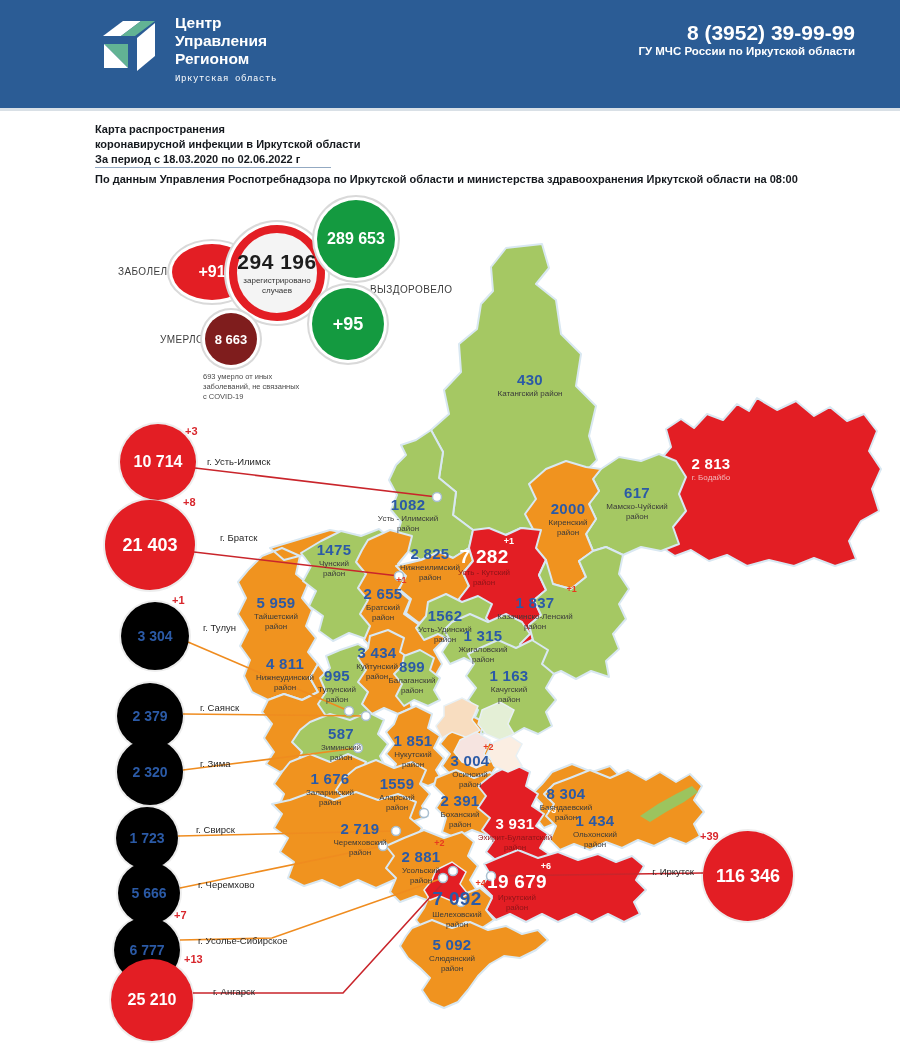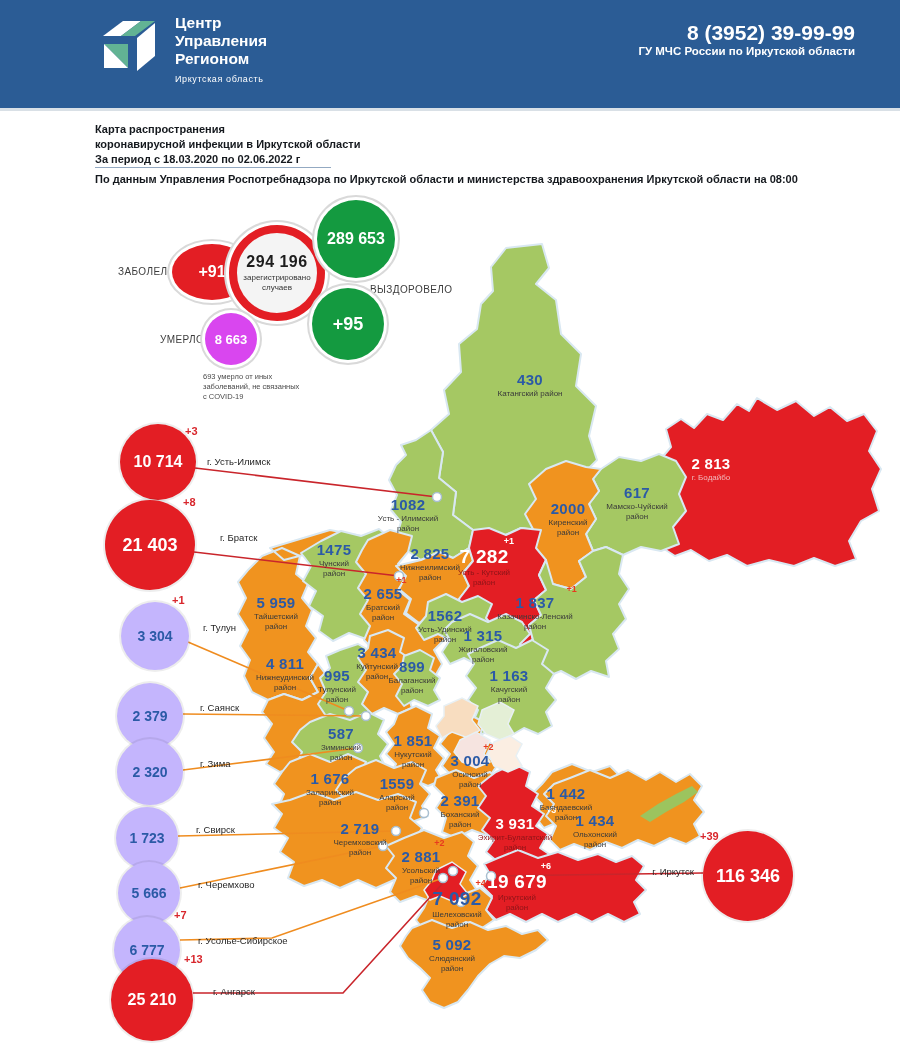--- a/index.html
+++ b/index.html
@@ -5,55 +5,55 @@
   html,body{margin:0;padding:0;background:#fff;}
   .page{position:relative;width:900px;height:1048px;background:#fff;overflow:hidden;
         font-family:"Liberation Sans",sans-serif;}
   
   .header{position:absolute;left:0;top:0;width:900px;height:108px;background:#2b5c95;}
   .header:after{content:"";position:absolute;left:0;bottom:-3px;width:100%;height:3px;background:#d9e0e6;}
   .logo{position:absolute;left:95px;top:14px;display:flex;align-items:flex-start;}
   .logo svg{display:block;}
   .logo-text{margin-left:16px;color:#fff;}
   .logo-line{font-weight:bold;font-size:15.5px;line-height:1.15;}
-  .logo-sub{font-size:9px;margin-top:7px;letter-spacing:.6px;}
+  .logo-sub{font-size:9px;margin-top:7px;letter-spacing:.6px;font-family:Liberation Mono, monospace;}
   .contact{position:absolute;right:45px;top:16px;text-align:right;color:#fff;}
   .contact-l1{font-weight:bold;font-size:16px;}
   .contact-l2{font-weight:bold;font-size:21px;margin-top:5px;}
   .contact-l3{font-weight:bold;font-size:11.5px;}
   
   .title{position:absolute;left:95px;top:122px;font-size:11px;font-weight:bold;color:#15191e;line-height:1.35;}
   .title-rule{position:absolute;left:95px;top:167px;width:236px;height:1px;background:#93a9c2;}
   .source{position:absolute;left:95px;top:173px;width:760px;font-size:11px;font-weight:bold;color:#15191e;}
   
   .stat{position:absolute;border-radius:50%;display:flex;flex-direction:column;align-items:center;
         justify-content:center;color:#fff;font-weight:bold;text-align:center;
         box-shadow:0 0 0 3px #fff,0 0 0 5px #d9d9d9;}
   .stat.main{background:#f4f4f4;border:8px solid #e31e24;color:#1d1d1d;}
-  .stat.main .big{font-size:16px;letter-spacing:.5px;}
+  .stat.main .big{font-size:21px;letter-spacing:.5px;}
   .stat.main .cap{font-size:8px;font-weight:normal;color:#333;white-space:pre-line;line-height:1.25;margin-top:2px;}
   .stat-label{position:absolute;font-size:10px;color:#3c3c3c;letter-spacing:.4px;}
   .stat-note{position:absolute;font-size:7.5px;color:#4a4a4a;line-height:1.3;white-space:pre-line;}
   
   #map-layer{position:absolute;left:0;top:0;}
   #region-labels,#callout-layer{position:absolute;left:0;top:0;width:900px;height:1048px;pointer-events:none;}
   .rlabel{position:absolute;transform:translateX(-50%);text-align:center;white-space:nowrap;}
   .rvalue{font-size:15px;font-weight:bold;color:#2b5aa6;letter-spacing:.3px;line-height:1;}
   .rlabel.lg .rvalue{font-size:19px;}
   .rname{font-size:8px;color:#3a3a3a;white-space:pre-line;line-height:1.2;margin-top:2px;}
   .rdelta{position:absolute;top:-11px;right:-4px;font-size:9px;font-weight:bold;color:#e8391f;}
   .rlabel.on-red .rvalue{color:#fff;}
   .rlabel.on-red .rname{color:#8d1418;}
   .rlabel.on-red .rdelta{color:#fff;}
   .rlabel.name-light .rname{color:#f2b9bc;}
   
   .callout{position:absolute;border-radius:50%;display:flex;align-items:center;justify-content:center;
            font-weight:bold;box-shadow:0 0 0 2px rgba(0,0,0,0.07);}
   .callout.red{background:#e31e24;color:#fff;}
-  .callout.orange{background:#c4b5fd;color:#2b5aa6;}
+  .callout.orange{background:#000000;color:#2b5aa6;}
   .cname{position:absolute;font-size:9.5px;color:#262626;white-space:nowrap;}
   .cname.right{transform:translateX(-100%);text-align:right;}
   .cdelta{position:absolute;font-size:11px;font-weight:bold;color:#d8262c;}
 </style>
 </head>
 <body>
 
 <div class="page">
 
   <div class="header">
@@ -90,21 +90,21 @@
   <div class="stat" style="left:172px;top:244px;width:80px;height:56px;background:#e31e24;font-size:16px;">+91</div>
   <div class="stat main" style="left:229px;top:225px;width:80px;height:80px;">
     <div class="big">294 196</div>
     <div class="cap">зарегистрировано
 случаев</div>
   </div>
   <div class="stat" style="left:317px;top:200px;width:78px;height:78px;background:#149a40;font-size:16px;">289 653</div>
   <div class="stat-label" style="left:370px;top:284px;">ВЫЗДОРОВЕЛО</div>
   <div class="stat" style="left:312px;top:288px;width:72px;height:72px;background:#149a40;font-size:18px;">+95</div>
   <div class="stat-label" style="left:160px;top:334px;">УМЕРЛО</div>
-  <div class="stat" style="left:205px;top:313px;width:52px;height:52px;background:#d946ef;font-size:13px;">8 663</div>
+  <div class="stat" style="left:205px;top:313px;width:52px;height:52px;background:#7f1d1d;font-size:13px;">8 663</div>
   <div class="stat-note" style="left:203px;top:372px;">693 умерло от иных
 заболеваний, не связанных
 с COVID-19</div>
 
   <svg id="map-layer" width="900" height="1048" viewBox="0 0 900 1048">
     <g id="regions" stroke="#d9e8f2" stroke-width="2" stroke-linejoin="round">
       <path d="M506,248 L542,244 L549,268 L536,284 L556,300 L561,334 L581,354 L576,386 L596,406 L589,436 L597,460 L579,478 L583,500 L558,512 L549,532 L521,528 L501,537 L473,530 L453,515 L456,492 L439,478 L443,452 L431,430 L449,414 L444,390 L461,372 L459,344 L477,329 L481,304 L493,291 L491,267 Z" fill="#a5c863"></path>
       <path d="M757,398 L777,410 L796,401 L814,416 L830,407 L847,421 L864,414 L877,431 L869,451 L881,469 L872,489 L879,511 L861,521 L849,541 L856,559 L835,566 L814,558 L794,566 L769,560 L747,566 L727,555 L709,561 L691,550 L675,556 L658,545 L661,524 L649,511 L657,491 L647,477 L659,461 L671,447 L666,429 L681,419 L694,428 L707,414 L723,420 L737,404 L749,411 Z" fill="#e31e24"></path>
       <path d="M601,469 L619,457 L641,461 L659,454 L676,461 L686,477 L679,494 L686,511 L673,527 L679,544 L661,551 L641,547 L623,555 L606,547 L593,551 L586,534 L596,519 L589,504 L599,491 L593,479 Z" fill="#a5c863"></path>
       <path d="M546,469 L566,461 L586,467 L601,469 L593,479 L599,491 L589,504 L596,519 L586,534 L593,551 L579,561 L586,577 L571,589 L553,584 L539,591 L529,577 L536,561 L526,547 L534,531 L525,514 L536,499 L529,484 Z" fill="#f0931f"></path>
@@ -307,21 +307,21 @@
         <div class="rname">Усольский
 район</div>
       </div>
       <div class="rlabel on-red" style="left: 515px; top: 816px;">
         <span class="rdelta">+3</span>
         <div class="rvalue">3 931</div>
         <div class="rname">Эхирит-Булагатский
 район</div>
       </div>
       <div class="rlabel" style="left: 566px; top: 786px;">
-        <div class="rvalue">1 442</div>
+        <div class="rvalue">8 304</div>
         <div class="rname">Баяндаевский
 район</div>
       </div>
       <div class="rlabel" style="left: 595px; top: 813px;">
         <div class="rvalue">1 434</div>
         <div class="rname">Ольхонский
 район</div>
       </div>
       <div class="rlabel on-red lg" style="left: 517px; top: 872px;">
         <span class="rdelta">+6</span>

